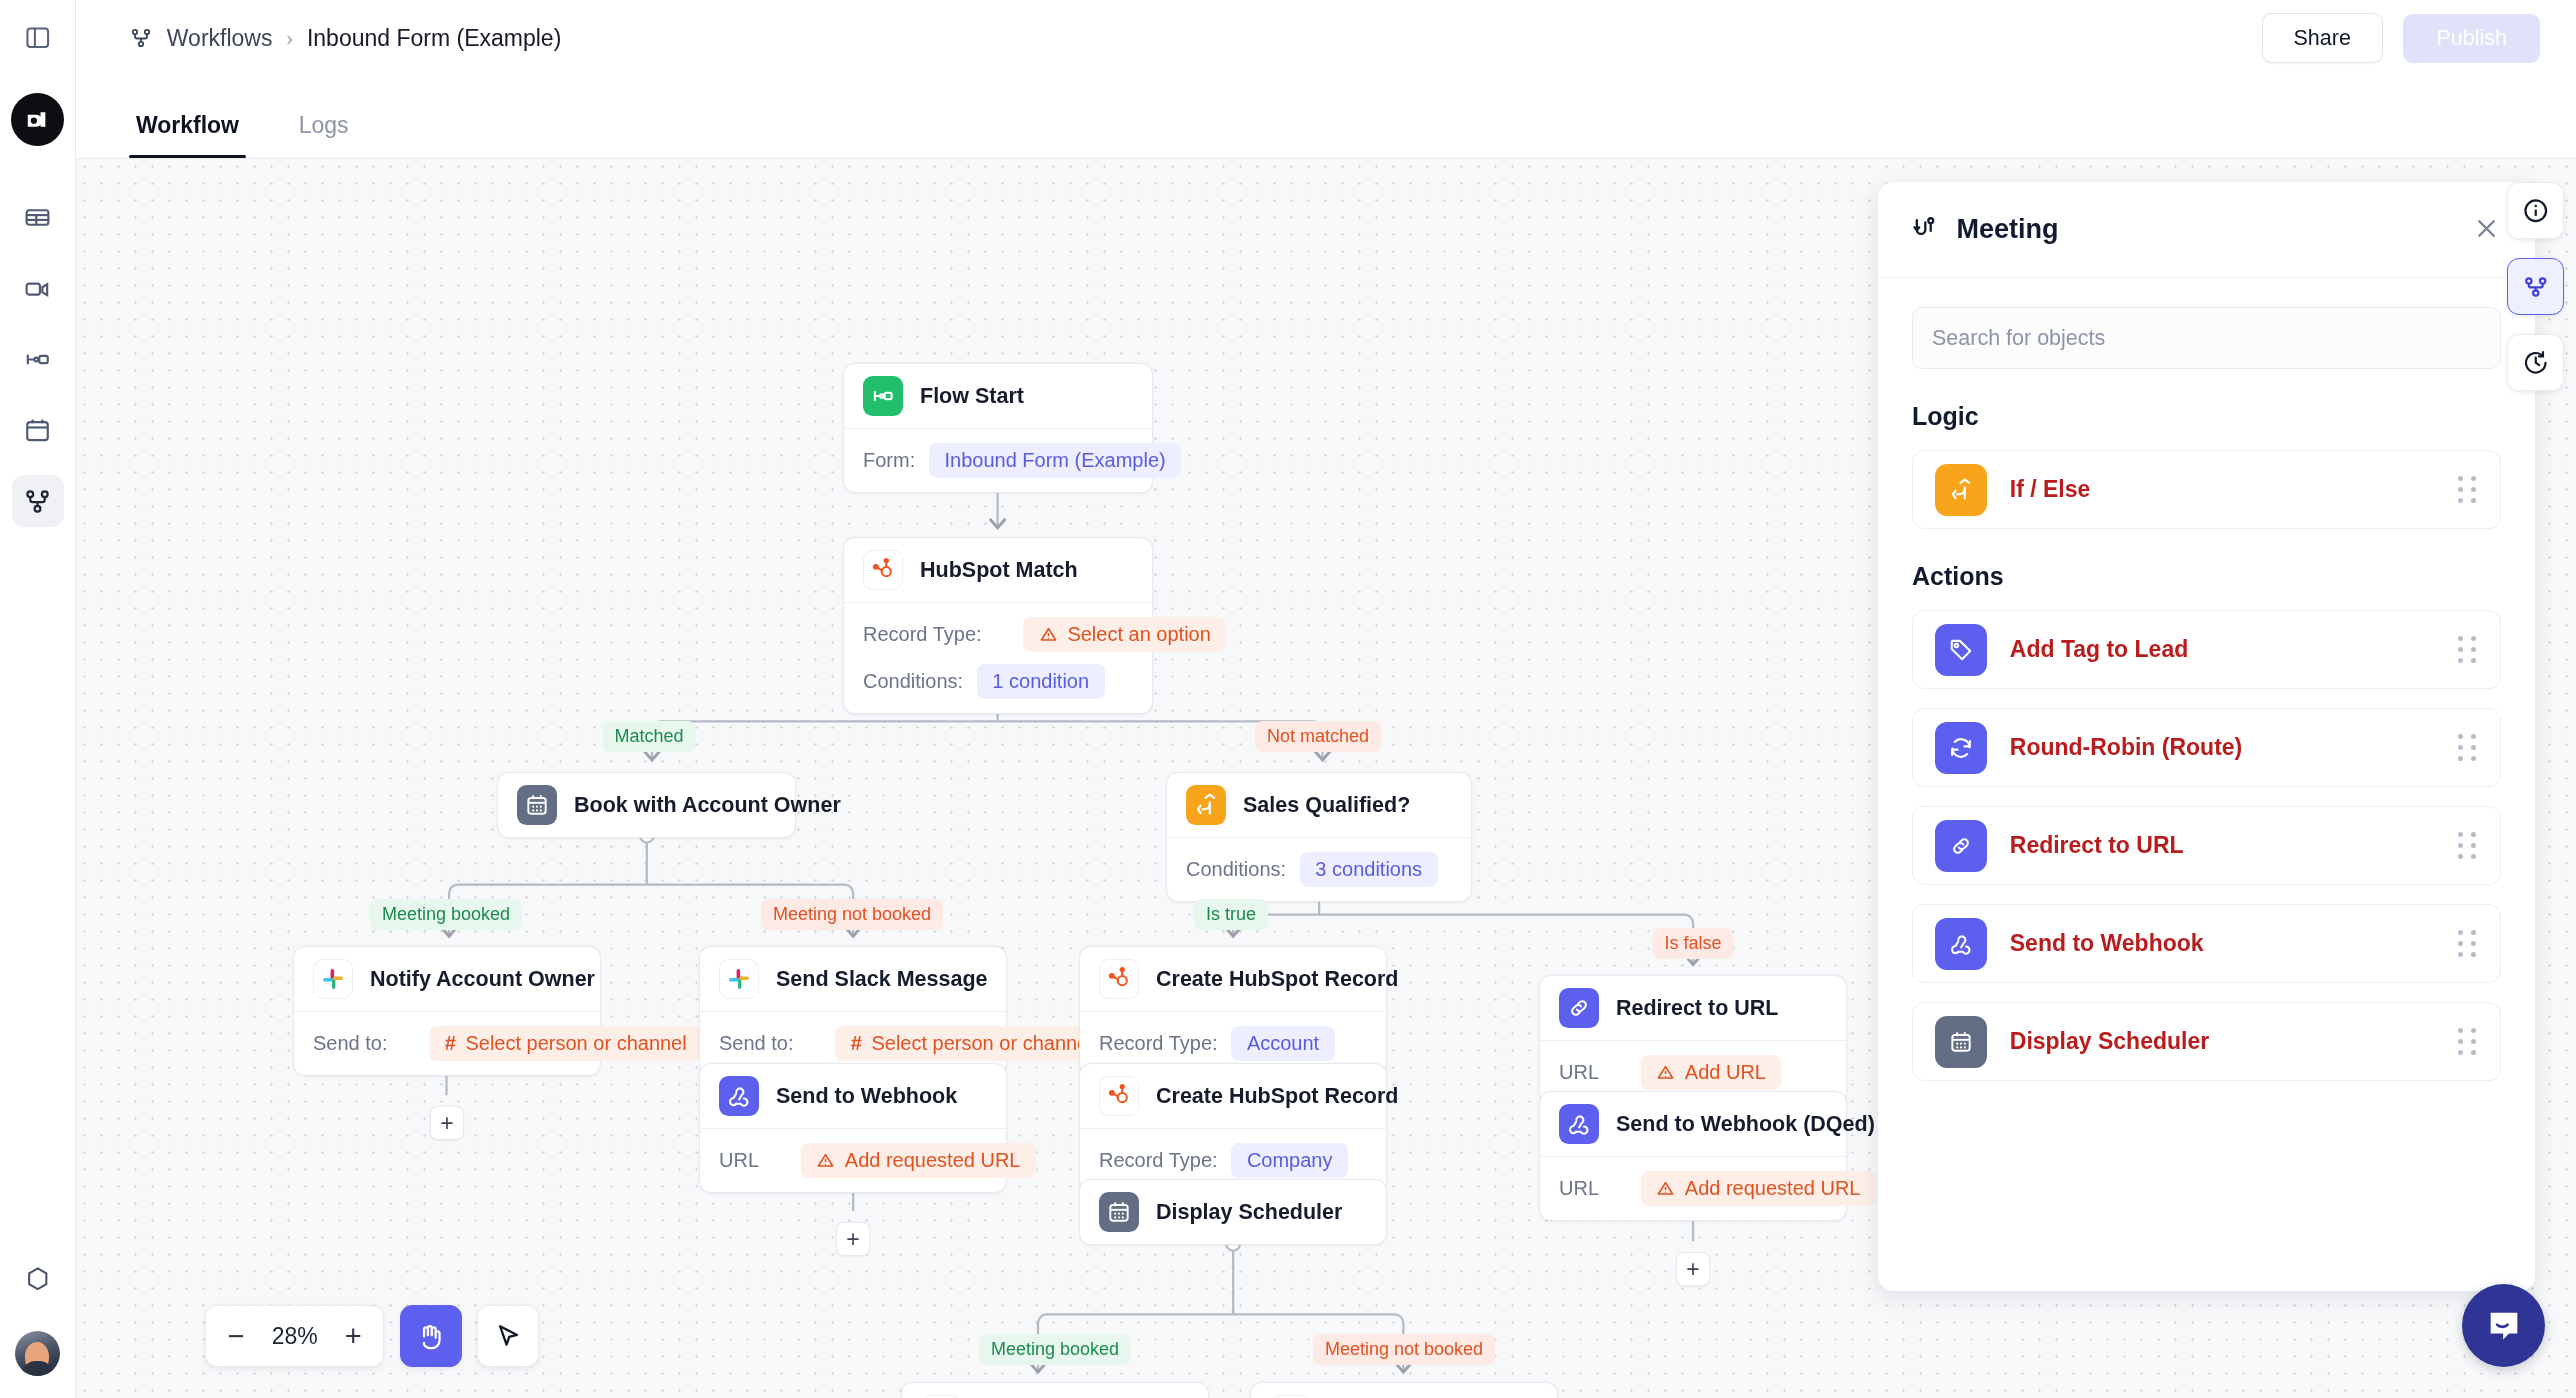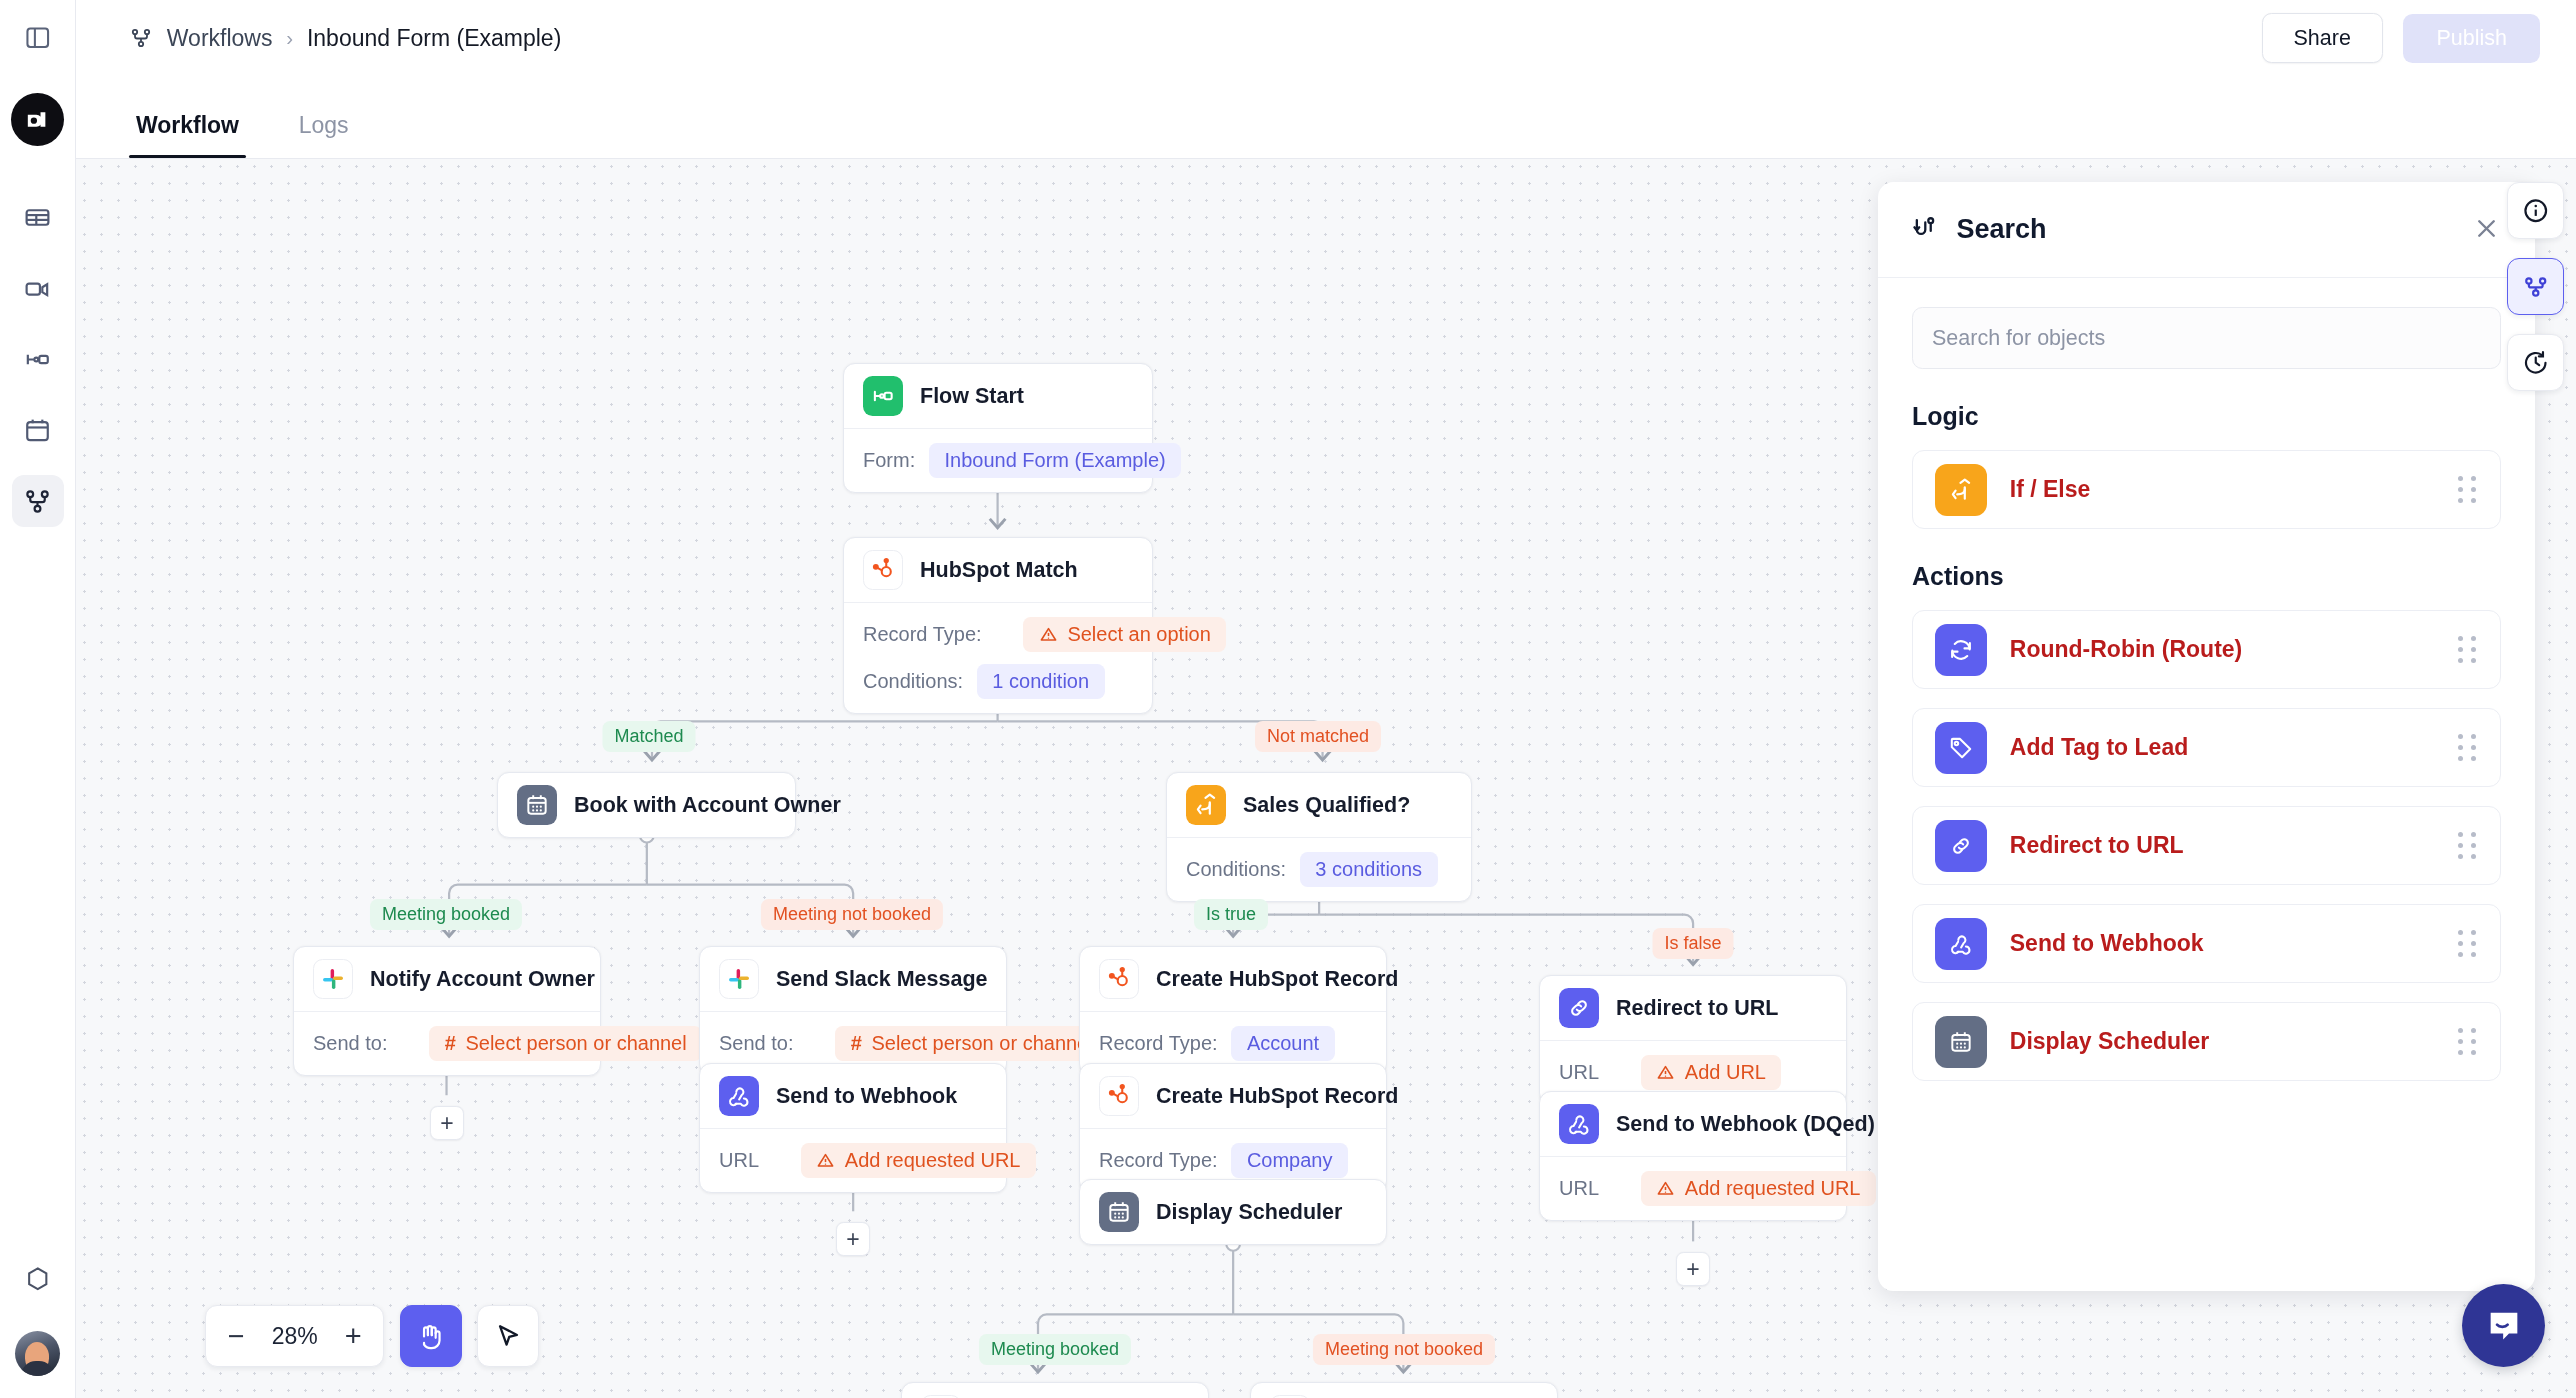--- a/index.html
+++ b/index.html
@@ -687,21 +687,21 @@
 <div id="objects-panel">
   <div class="panel-head">
     <span>
       <svg width="29" height="29" viewBox="0 0 24 24" fill="none" stroke="#111a2e" stroke-width="1.9" stroke-linecap="round">
         <path d="M4 5v8a3.5 3.5 0 0 0 7 0V7"></path>
           <path d="M2 11l2 2.5L6 11"></path>
         <circle cx="15.5" cy="5.5" r="2"></circle>
           <path d="M15.5 7.5v6.5"></path>
       </svg>
     </span>
-    <span class="panel-title">Search</span>
+    <span class="panel-title">Meeting</span>
     <span class="panel-close">
       <svg width="29" height="29" viewBox="0 0 24 24" fill="none" stroke="currentColor" stroke-width="2" stroke-linecap="round">
         <line x1="6" y1="6" x2="18" y2="18"></line>
           <line x1="18" y1="6" x2="6" y2="18"></line>
       </svg>
     </span>
   </div>
   <div class="panel-body">
     <input class="search-box" type="text" placeholder="Search for objects" style="">
     <div id="groups-layer">
@@ -724,48 +724,48 @@
             <i></i>
             <i></i>
             <i></i>
             <i></i>
           </span>
         </div>
         <div class="group-title">Actions</div>
         <div class="obj-item">
           <span class="obj-ico" style="background:#5d5fef">
             <svg width="26" height="26" viewBox="0 0 24 24">
+              <g fill="none" stroke="#fff" stroke-width="1.9" stroke-linejoin="round">
+        <path d="M3.5 11.2V4.6a1 1 0 0 1 1-1h6.6L20.5 13l-7.5 7.5z"></path>
+                <circle cx="7.8" cy="7.8" r="1.6"></circle>
+              </g>
+            </svg>
+          </span>
+      <span class="obj-label">Add Tag to Lead</span>
+      <span class="grip">
+            <i></i>
+            <i></i>
+            <i></i>
+            <i></i>
+            <i></i>
+            <i></i>
+          </span>
+        </div>
+        <div class="obj-item">
+          <span class="obj-ico" style="background:#5d5fef">
+            <svg width="26" height="26" viewBox="0 0 24 24">
               <g fill="none" stroke="#fff" stroke-width="1.9" stroke-linecap="round" stroke-linejoin="round">
         <path d="M20 11.5A8 8 0 0 0 6.2 6.4"></path>
                 <path d="M20.2 5.5v5h-5"></path>
         <path d="M4 12.5a8 8 0 0 0 13.8 5.1"></path>
                 <path d="M3.8 18.5v-5h5"></path>
               </g>
             </svg>
           </span>
       <span class="obj-label">Round-Robin (Route)</span>
-      <span class="grip">
-            <i></i>
-            <i></i>
-            <i></i>
-            <i></i>
-            <i></i>
-            <i></i>
-          </span>
-        </div>
-        <div class="obj-item">
-          <span class="obj-ico" style="background:#5d5fef">
-            <svg width="26" height="26" viewBox="0 0 24 24">
-              <g fill="none" stroke="#fff" stroke-width="1.9" stroke-linejoin="round">
-        <path d="M3.5 11.2V4.6a1 1 0 0 1 1-1h6.6L20.5 13l-7.5 7.5z"></path>
-                <circle cx="7.8" cy="7.8" r="1.6"></circle>
-              </g>
-            </svg>
-          </span>
-      <span class="obj-label">Add Tag to Lead</span>
       <span class="grip">
             <i></i>
             <i></i>
             <i></i>
             <i></i>
             <i></i>
             <i></i>
           </span>
         </div>
         <div class="obj-item">

